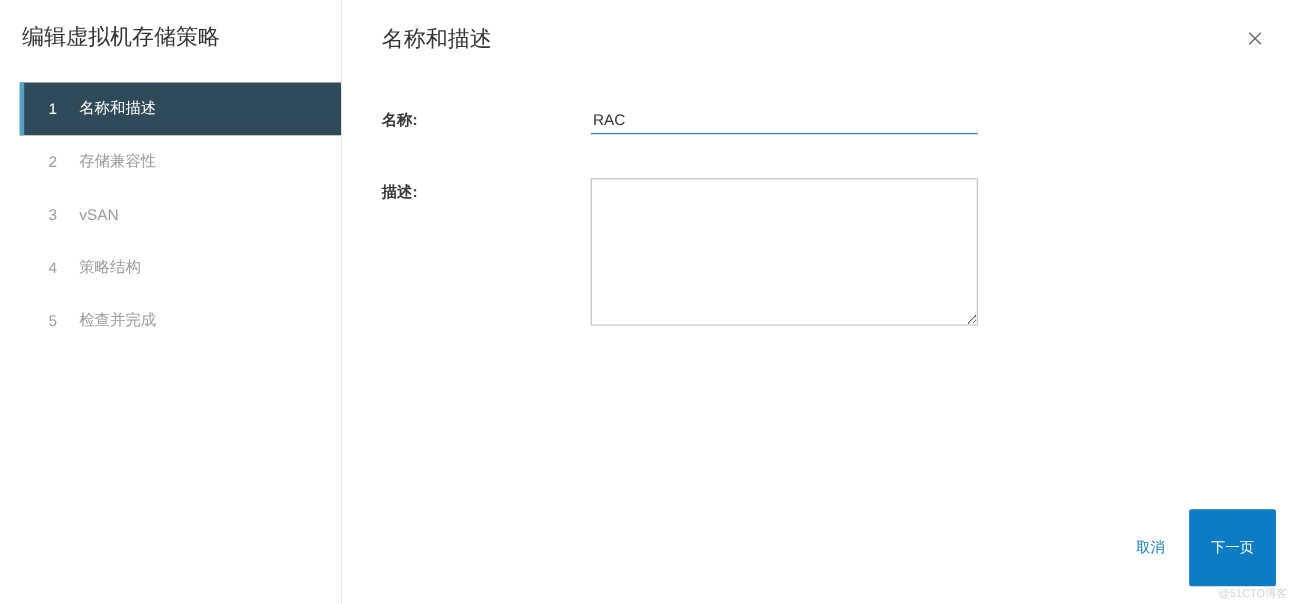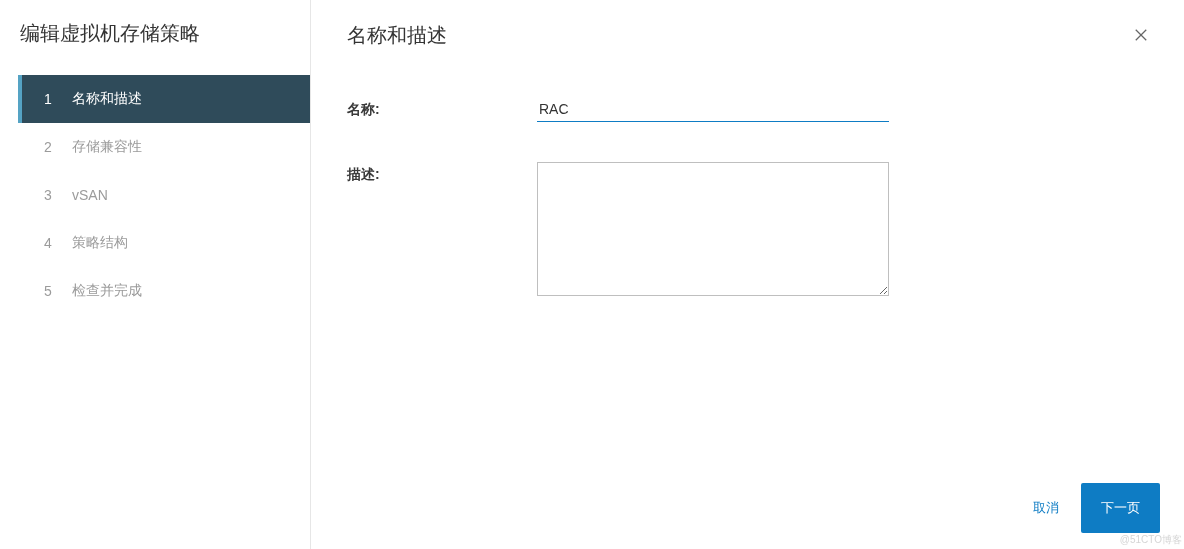--- a/index.html
+++ b/index.html
@@ -130,27 +130,27 @@
       font-size: 13px;
       cursor: pointer;
       background: none;
       border: none;
     }
     .primary-btn {
       background: #0e7cc4;
       color: #fff;
       font-size: 13px;
       border: none;
-      padding: 16px 20px;
+      padding: 26px 20px;
       cursor: pointer;
       border-radius: 2px;
     }
     .watermark {
       position: absolute;
-      right: 2px;
+      right: 14px;
       bottom: 2px;
       font-size: 10px;
       color: #d5d5d5;
       pointer-events: none;
     }
   </style>
 </head>
 <body>
 
 <div class="container">

